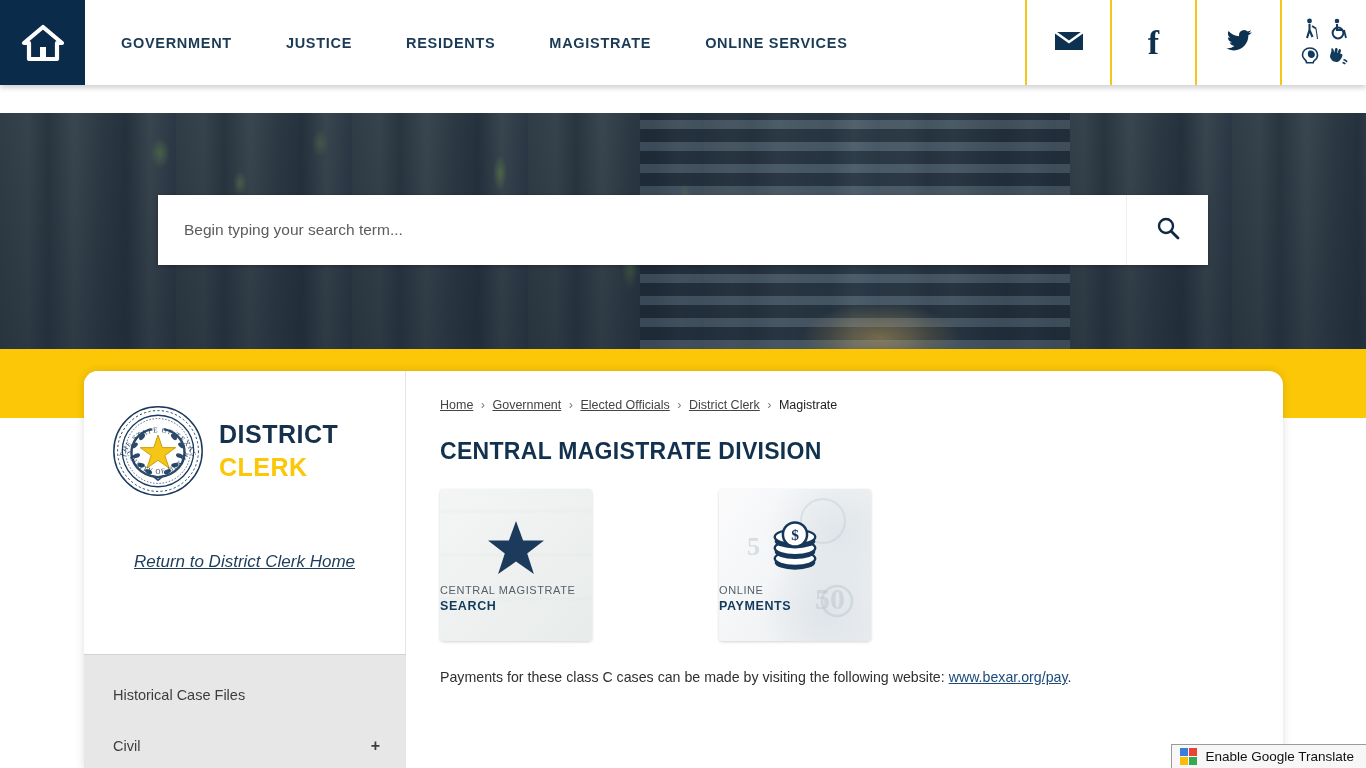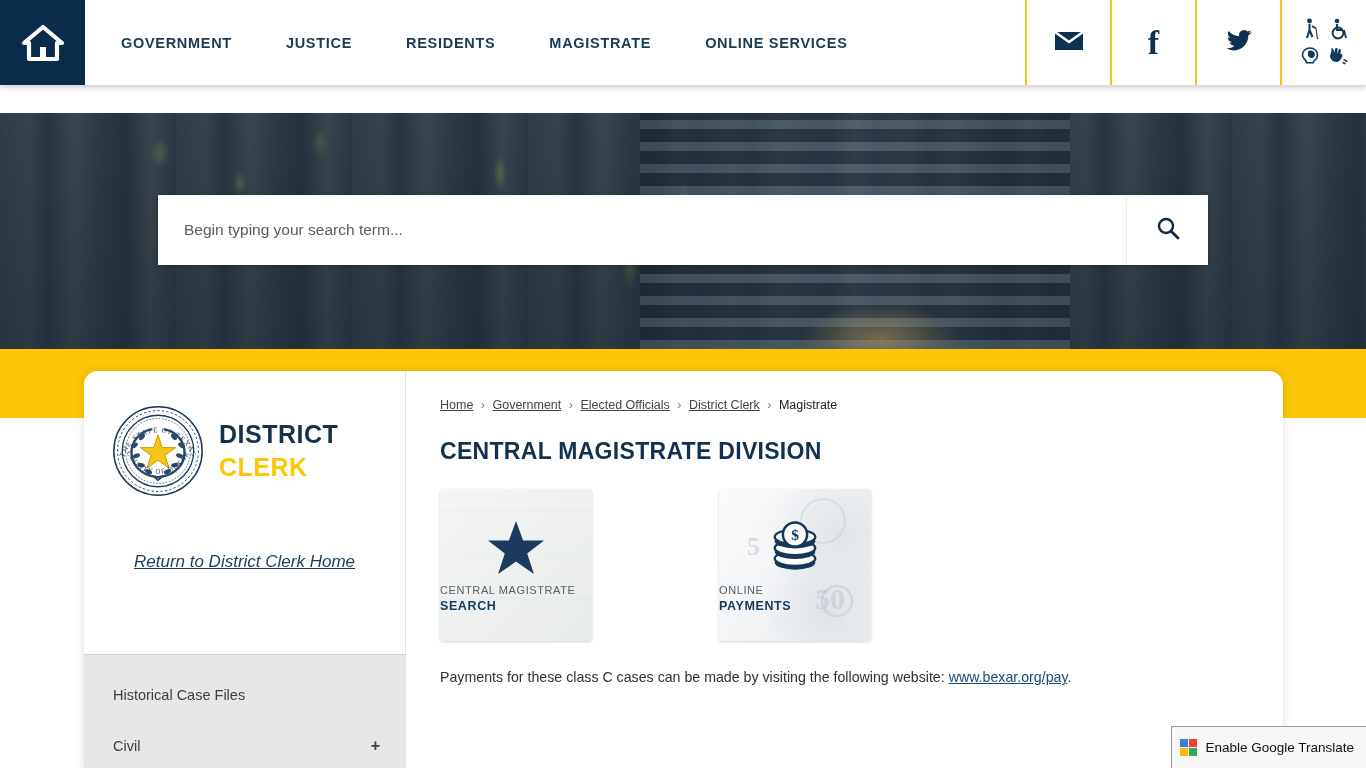--- a/index.html
+++ b/index.html
@@ -313,21 +313,21 @@
     line-height: 21px;
     color: #303030;
     max-width: 800px;
   }
   .bodytext p { margin: 0 0 20px 0; }
   .bodytext a { color: #1c4a7a; text-decoration: underline; cursor: pointer; }
 
   
   .gtranslate {
     position: absolute; right: 0; bottom: 0;
-    height: 42px;
+    height: 24px;
     background: #f7f7f7;
     border: 1px solid #9a9a9a;
     border-right: 0; border-bottom: 0;
     display: flex; align-items: center;
     padding: 0 12px 0 8px;
     z-index: 60;
     cursor: pointer;
   }
   .gtranslate .gicon {
     width: 17px; height: 17px;

